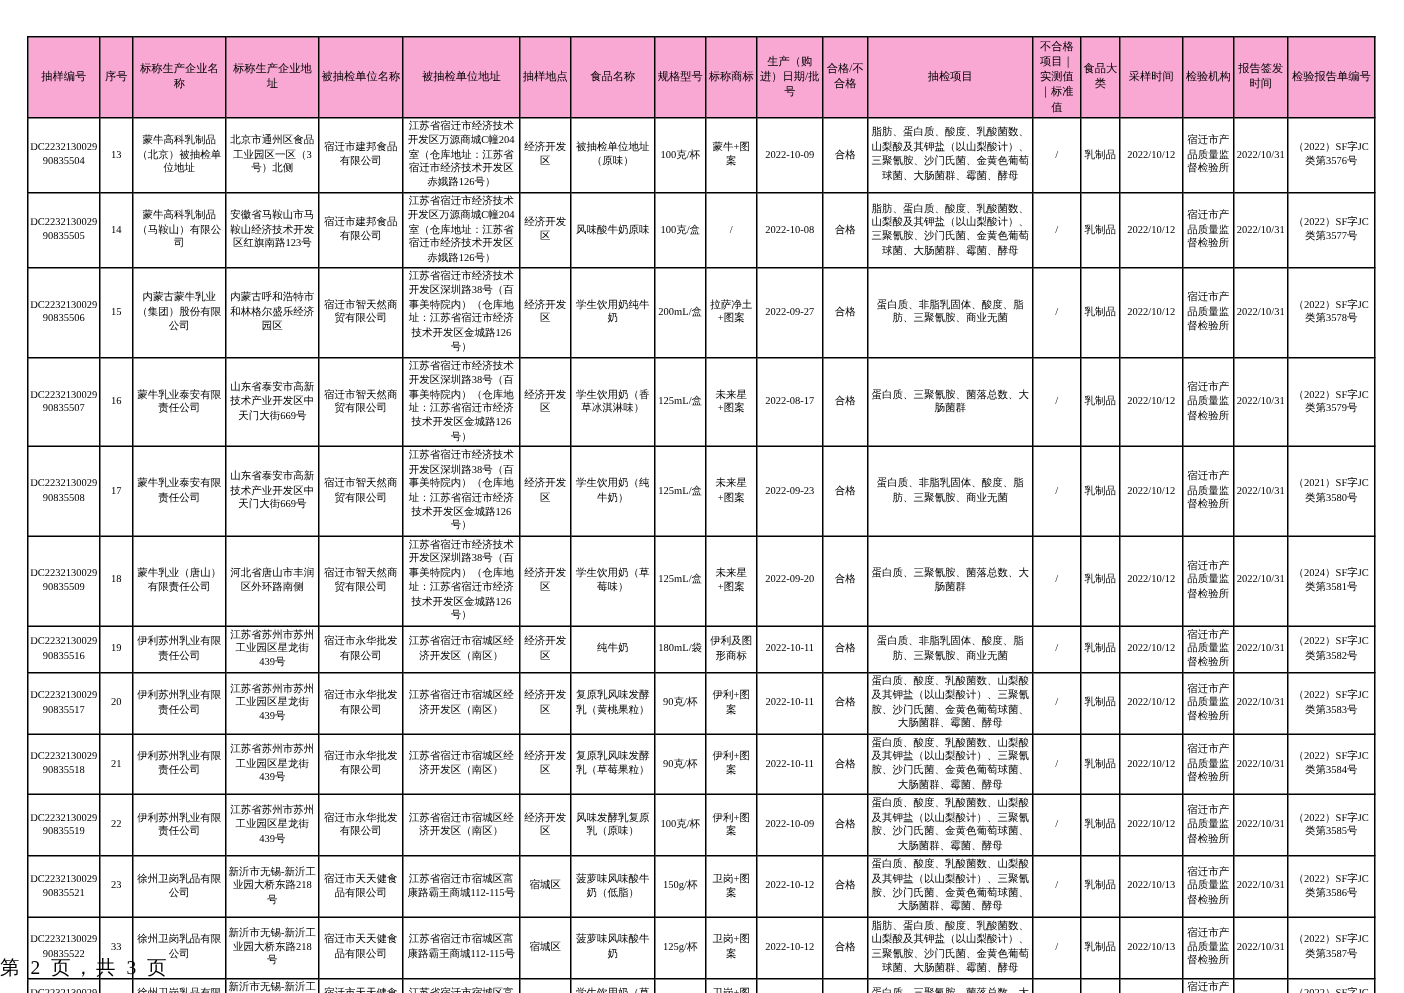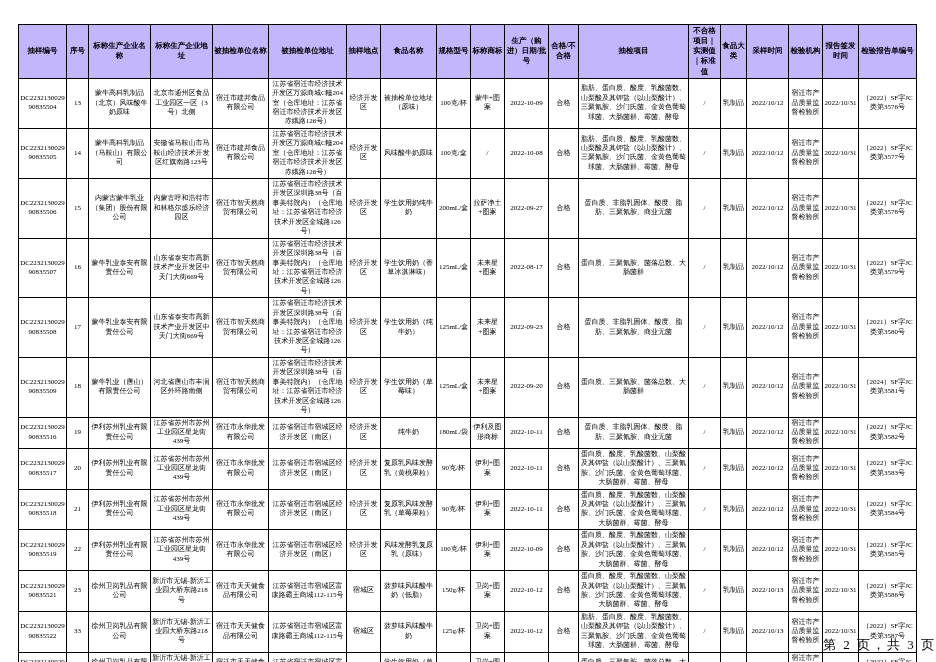--- a/index.html
+++ b/index.html
@@ -21,35 +21,35 @@
     border:1px solid #000;
     text-align:center;
     vertical-align:middle;
     padding:1px 1px;
     font-size:7px;
     line-height:1.35;
     word-wrap:break-word;
     overflow-wrap:break-word;
   }
   table.insp th{
-    background:#c4b5fd;
-    font-weight:bold;
+    background:#f9a8d4;
+    font-weight:normal;
     font-size:7.5px;
     height:48px;
   }
   table.insp td.code{
     word-break:break-all;
     font-family:"Liberation Serif","DejaVu Serif",serif;
     margin-top:40px;
   }
   .footer{
     position:absolute;
     left:0;right:0;
     bottom:8px;
-    text-align:right;
+    text-align:left;
     font-size:13px;
     letter-spacing:2px;
     color:#000;
   }
 </style>
 </head>
 <body>
 
 <div class="page">
   <table class="insp">
@@ -94,21 +94,21 @@
           <th>采样时间</th>
           <th>检验机构</th>
           <th>报告签发时间</th>
           <th>检验报告单编号</th>
         </tr>
     </thead>
     <tbody>
         <tr>
           <td class="code">DC223213002990835504</td>
           <td>13</td>
-          <td>蒙牛高科乳制品（北京）风味酸牛奶原味</td>
+          <td>蒙牛高科乳制品（北京）被抽检单位地址</td>
           <td>北京市通州区食品工业园区一区（3号）北侧</td>
           <td>宿迁市建邦食品有限公司</td>
           <td>江苏省宿迁市经济技术开发区万源商城C幢204室（仓库地址：江苏省宿迁市经济技术开发区赤娥路126号）</td>
           <td>经济开发区</td>
           <td>被抽检单位地址（原味）</td>
           <td>100克/杯</td>
           <td>蒙牛+图案</td>
           <td>2022-10-09</td>
           <td>合格</td>
           <td>脂肪、蛋白质、酸度、乳酸菌数、山梨酸及其钾盐（以山梨酸计）、三聚氰胺、沙门氏菌、金黄色葡萄球菌、大肠菌群、霉菌、酵母</td>

